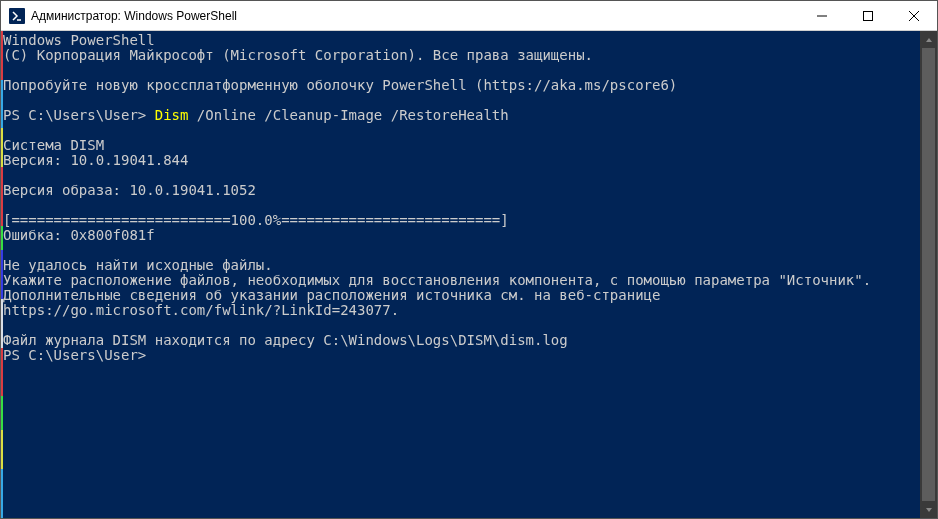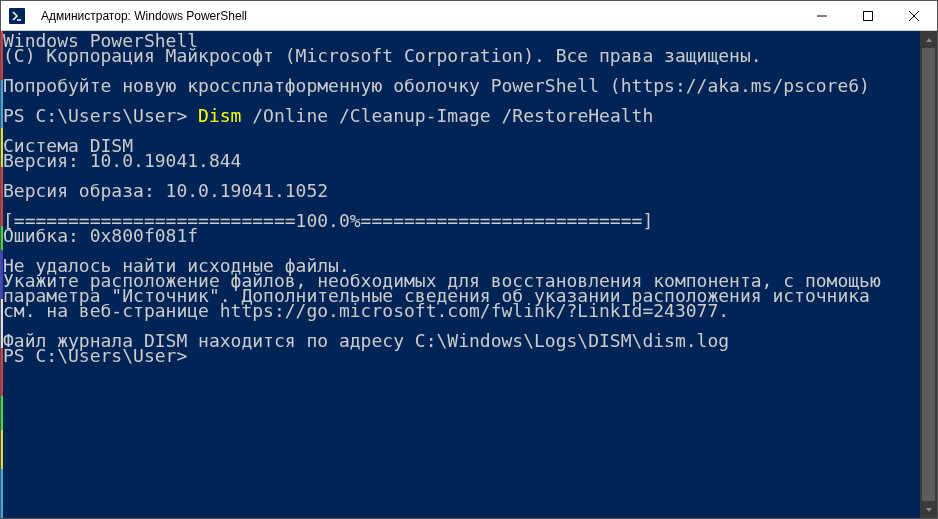--- a/index.html
+++ b/index.html
@@ -17,21 +17,20 @@
     flex-direction: column;
     border: 1px solid #555;
   }
   .titlebar {
     height: 30px;
     background: #ffffff;
     display: flex;
     align-items: center;
     border-bottom: 1px solid #d0d0d0;
     flex-shrink: 0;
-    gap: 10px;
   }
   .titlebar-icon {
     width: 16px;
     height: 16px;
     margin-left: 8px;
     margin-right: 6px;
     background: #012456;
     display: flex;
     align-items: center;
     justify-content: center;
@@ -61,21 +60,21 @@
     flex: 1;
     display: flex;
     background: #012456;
     position: relative;
     overflow: hidden;
   }
   .terminal {
     flex: 1;
     padding: 2px 8px 0 2px;
     font-family: Consolas, "Lucida Console", monospace;
-    font-size: 18px;
+    font-size: 14px;
     line-height: 15px;
     color: #cccccc;
     white-space: pre-wrap;
     word-break: break-word;
     overflow: hidden;
   }
   .scrollbar {
     width: 17px;
     background: #3a3a3a;
     display: flex;

